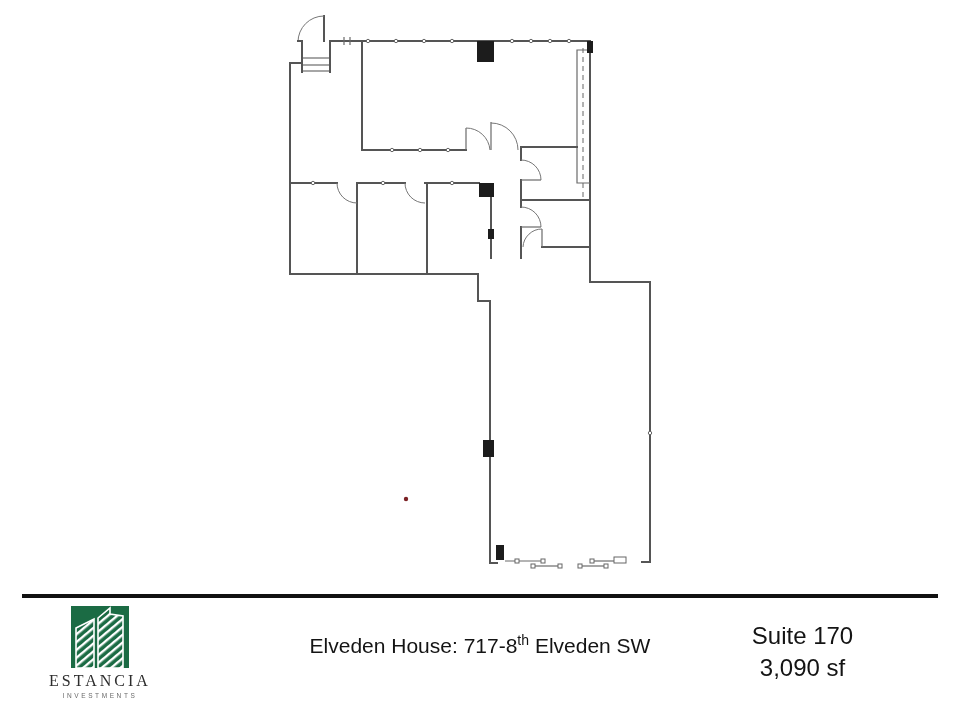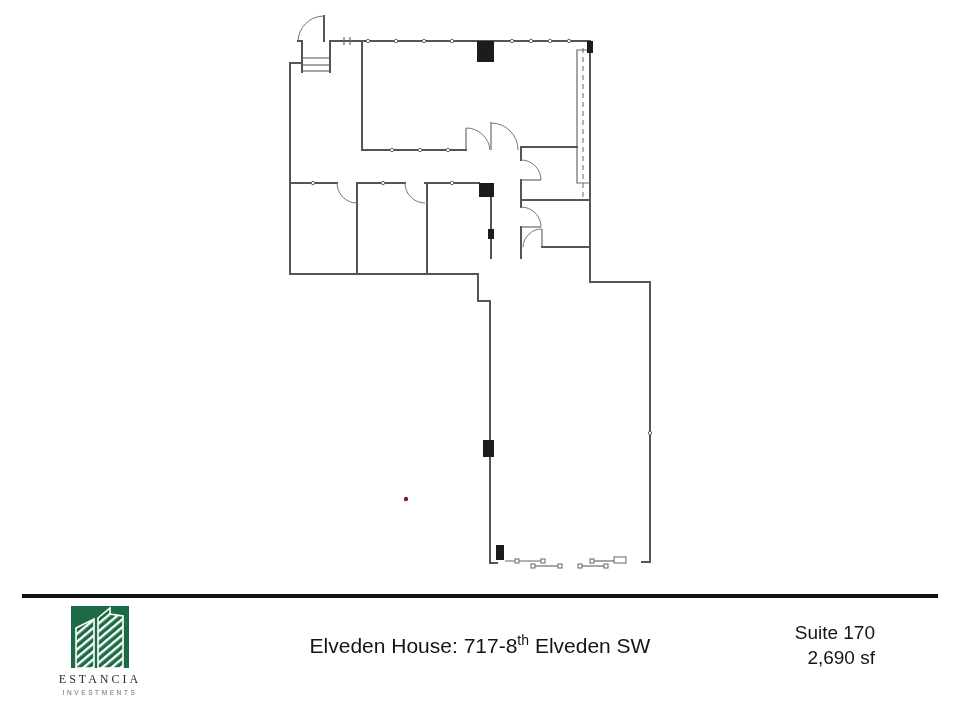--- a/index.html
+++ b/index.html
@@ -3,28 +3,28 @@
 <meta charset="utf-8">
 <style>
   html,body{margin:0;padding:0;background:#fff;width:960px;height:720px;overflow:hidden;
             font-family:"Liberation Sans", sans-serif;}
   .page{position:relative;width:960px;height:720px;background:#fff;}
   .plan-wrap{position:absolute;left:0;top:0;width:960px;height:600px;}
   .divider{position:absolute;left:22px;top:594px;width:916px;height:4px;background:#111;}
   .footer{position:absolute;left:0;top:598px;width:960px;height:122px;}
   .logo-block{position:absolute;left:40px;top:8px;width:120px;text-align:center;}
   .logo-mark{display:block;margin:0 auto;}
-  .brand-name{margin-top:4px;font-family:"Liberation Serif", serif;font-size:12px;
+  .brand-name{margin-top:4px;font-family:"Liberation Serif", serif;font-size:16px;
               letter-spacing:3px;color:#2d2d2d;font-weight:400;}
   .brand-tagline{margin-top:2px;font-size:6.5px;letter-spacing:2.6px;color:#6a6a6a;}
   .address-line{position:absolute;left:0;top:34px;width:960px;text-align:center;
                 font-size:21px;color:#141414;}
   .address-line sup{font-size:14px;}
-  .suite-block{position:absolute;left:730px;top:22px;width:145px;text-align:right;
-               font-size:19px;color:#141414;line-height:1.32;}
+  .suite-block{position:absolute;left:730px;top:22px;width:145px;text-align:center;
+               font-size:24px;color:#141414;line-height:1.32;}
   svg .wall{stroke:#555;stroke-width:2;fill:none;stroke-linecap:square;}
   svg .wallthin{stroke:#6a6a6a;stroke-width:1.2;fill:none;}
   svg .door{stroke:#777;stroke-width:1;fill:none;}
   svg .mullion{fill:#fff;stroke:#666;stroke-width:1;}
   svg .dash{stroke:#666;stroke-width:1;fill:none;stroke-dasharray:5,4;}
   svg .fixture{fill:#fff;stroke:#666;stroke-width:1;}
 </style>
 </head>
 <body>
 
@@ -162,17 +162,17 @@
         <polygon points="27,12 39,2 39,8 52,10 52,62 27,62" fill="url(#bstripe)" stroke="#ffffff" stroke-width="1.6"></polygon>
       </svg>
       <div class="brand-name">ESTANCIA</div>
       <div class="brand-tagline">INVESTMENTS</div>
     </div>
 
     <div class="address-line"><span>Elveden House:  717-8</span><sup>th</sup><span> Elveden SW</span></div>
 
     <div class="suite-block">
       <div>Suite 170</div>
-      <div>2,690 sf</div>
+      <div>3,090 sf</div>
     </div>
 
   </div>
 </div>
 
 </body></html>

